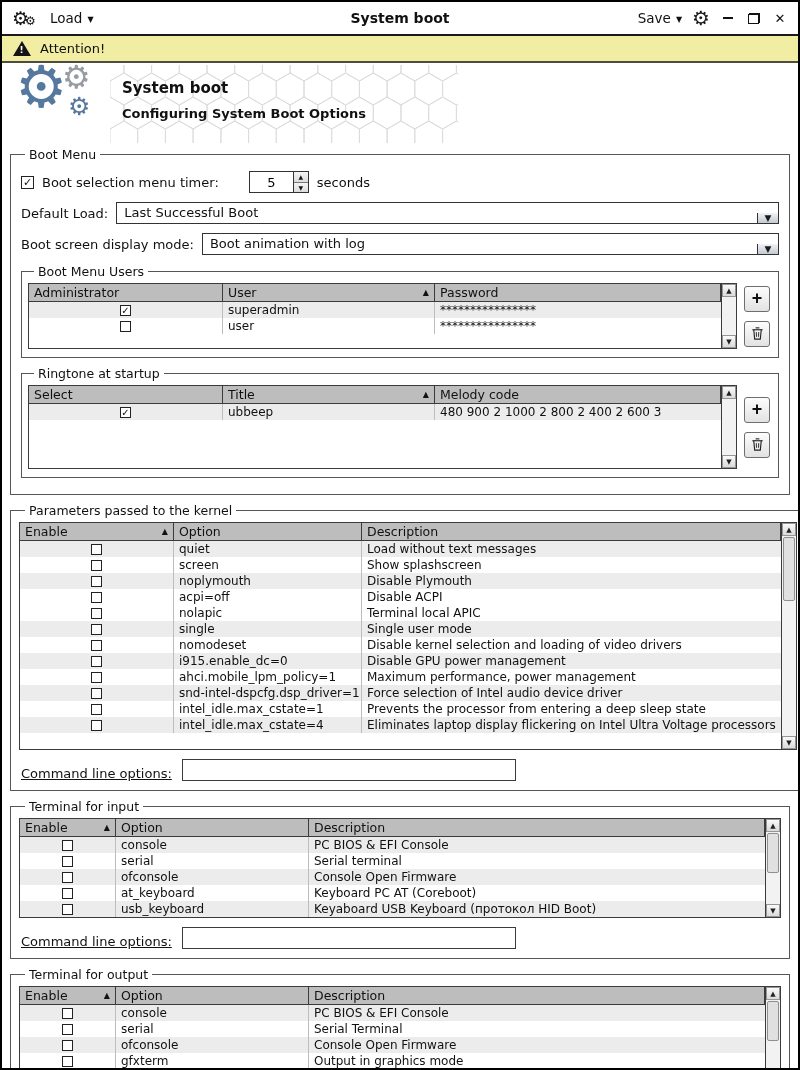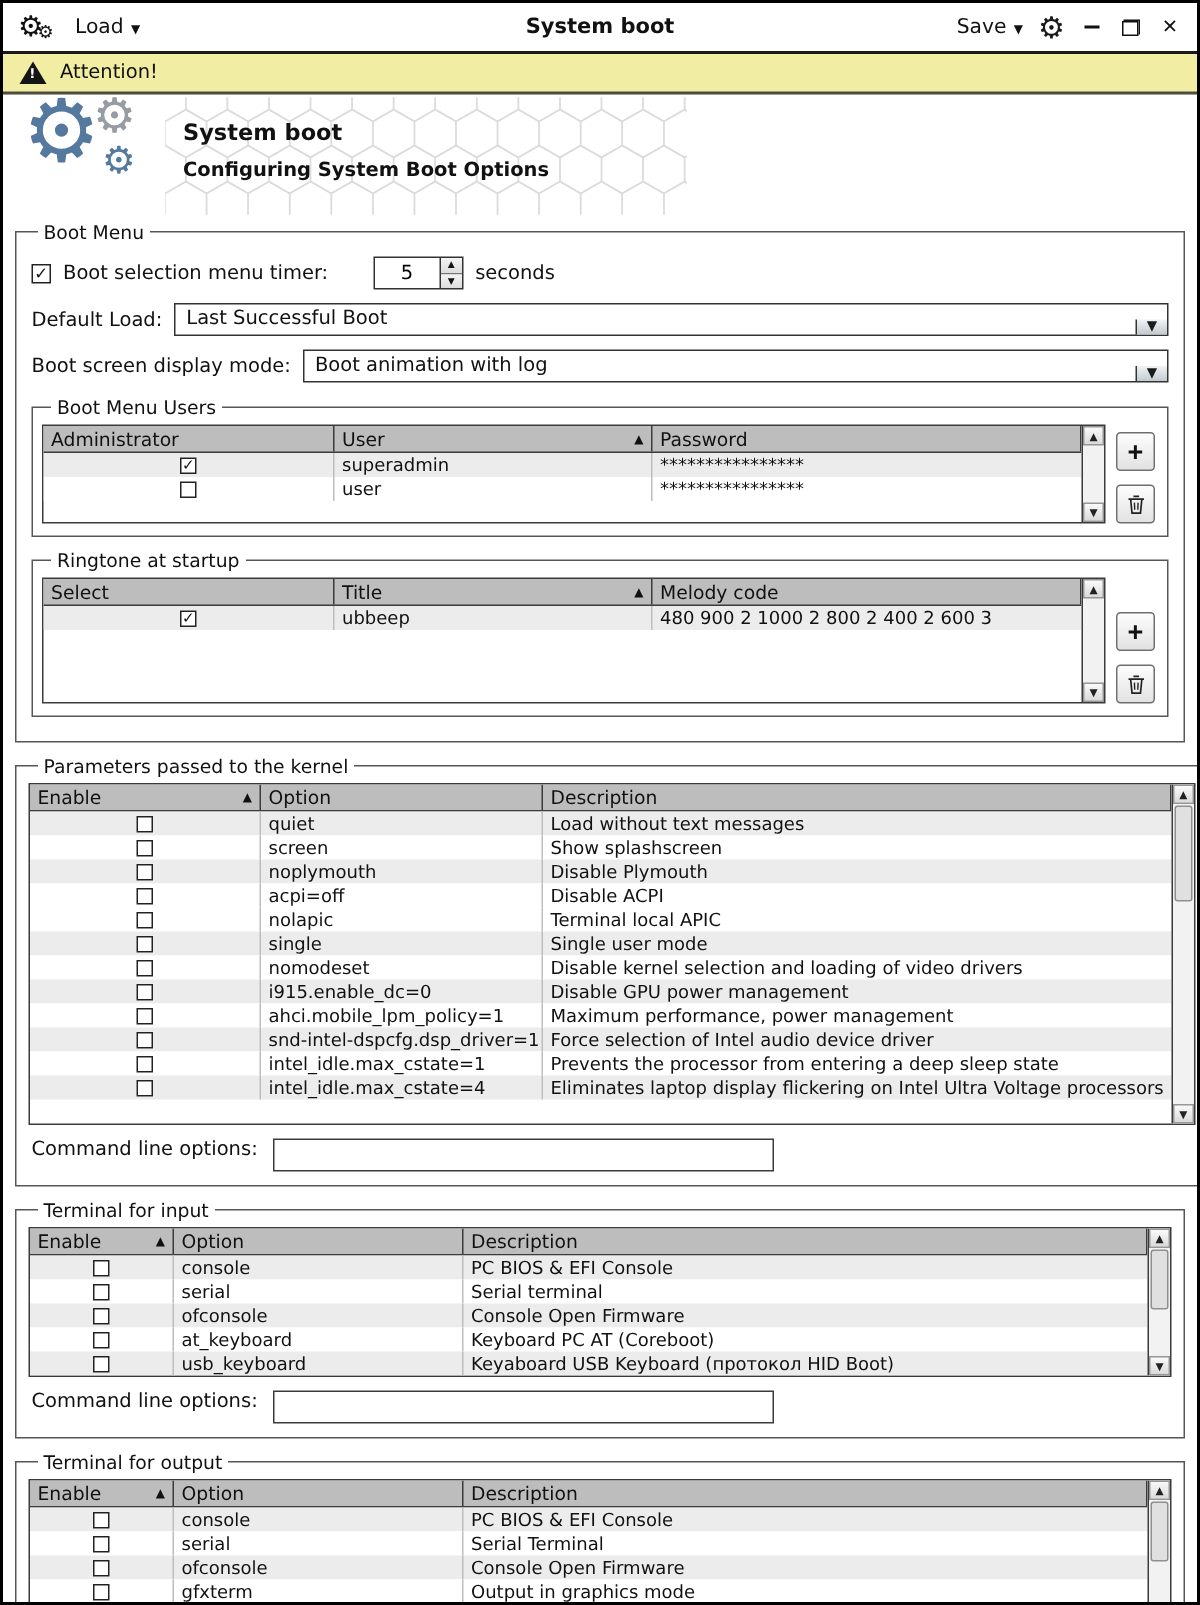--- a/index.html
+++ b/index.html
@@ -65,21 +65,21 @@
   .spin-b { flex:1; font-size:6px; display:flex; align-items:center; justify-content:center;
             background:linear-gradient(#f4f4f4,#dcdcdc); }
   .spin-b:first-child { border-bottom:1px solid #777; }
 
   .combo { flex:1; height:22px; border:1px solid #333; display:flex; align-items:flex-end; background:#fff; }
   .combo-text { flex:1; padding:2px 7px; font-size:13px; line-height:17px; white-space:nowrap; overflow:hidden; }
   .combo-btn { width:21px; border-left:1px solid #333; background:linear-gradient(#f0f3f6,#c3cad1);
                display:flex; align-items:center; justify-content:center; font-size:9px; color:#1a1a1a; }
 
   
-  .tablerow { display:flex; align-items:flex-end; }
+  .tablerow { display:flex; align-items:center; }
   .tablewrap { border:1px solid #3b3b3b; display:flex; background:#fff; flex:1; overflow:hidden; }
   .h66 { height:66px; } .h64 { height:84px; } .h228 { height:228px; } .h100 { height:100px; }
   .tgrid { flex:1; display:flex; flex-direction:column; overflow:hidden; min-width:0; }
   .trow { display:flex; height:16px; flex:0 0 16px; background:#fff; }
   .trow.even { background:var(--row-alt-bg,#ececec); }
   .trow.thead { height:18px; flex:0 0 18px; background:var(--table-header-bg,#bdbdbd); border-bottom:1px solid #3b3b3b; }
   .tcell { display:flex; align-items:center; padding:0 5px; font-size:12px; white-space:nowrap;
            overflow:hidden; border-right:1px solid #bdbdbd; min-width:0; }
   .trow.thead .tcell { border-right:1px solid #3b3b3b; justify-content:space-between; font-size:12.5px; }
   .tcell:last-child { flex:1 1 auto; border-right:none; }
@@ -101,21 +101,21 @@
   .th-kernel { height:64px; } .th-term { height:40px; }
 
   
   .sidebtns { width:28px; flex:0 0 28px; display:flex; flex-direction:column; gap:9px; margin-left:7px; }
   .sqbtn { width:26px; height:26px; border:1px solid #6e6e6e; border-radius:3px;
            background:linear-gradient(#fdfdfd,#e2e2e2); display:flex; align-items:center; justify-content:center;
            font-size:18px; font-weight:bold; color:#111; padding:0; }
   .sqbtn svg { display:block; }
 
   
-  .cmdrow { display:flex; align-items:flex-start; gap:10px; margin:9px 2px 1px; }
+  .cmdrow { display:flex; align-items:flex-end; gap:10px; margin:9px 2px 1px;text-decoration:underline; }
   .cmdinput { width:334px; height:22px; border:1px solid #3b3b3b; font-size:13px; padding:0 6px;
               font-family:"DejaVu Sans",sans-serif; outline:none; background:#fff; }
 </style>
 </head>
 <body>
 
 <div class="window">
 
   <div class="titlebar">
     <div class="tb-left">

